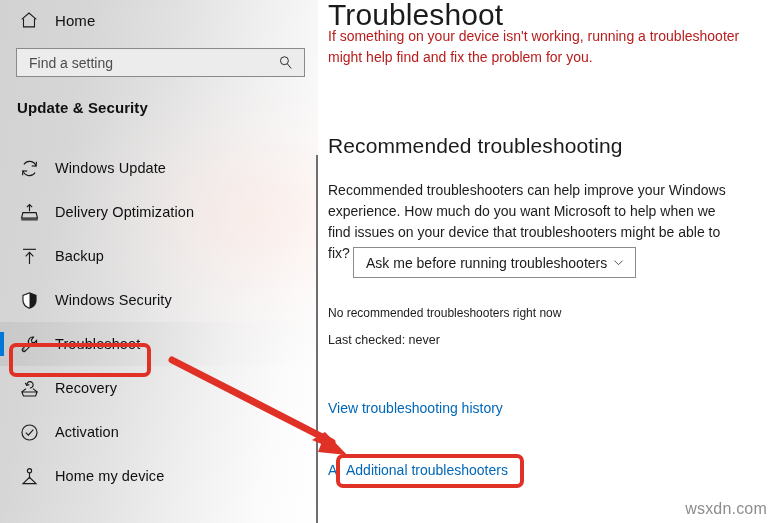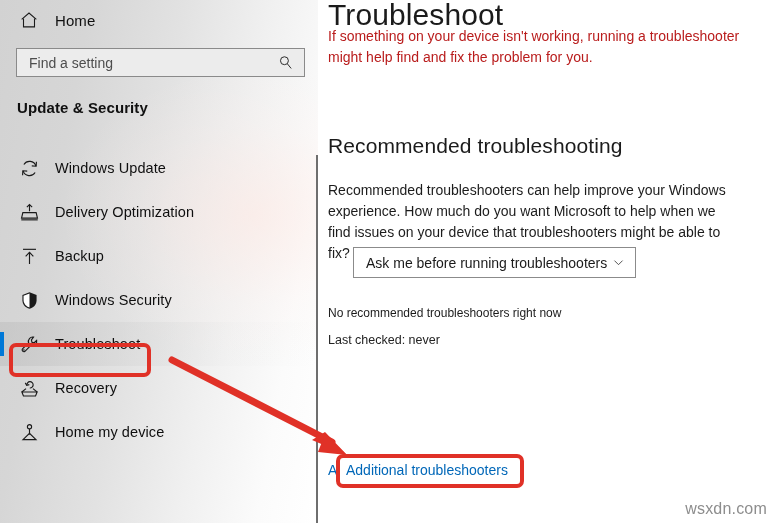--- a/index.html
+++ b/index.html
@@ -380,20 +380,27 @@
         <svg class="nav-icon" viewBox="0 0 24 24" fill="none" stroke="currentColor" stroke-width="1.3">
           <path d="M9.0 8.2a3.6 3.6 0 1 1 3.3 3.2"></path>
           <polyline points="7.2,5.6 8.8,8.4 11.8,7.6"></polyline>
           <path d="M3.3 16.0h17.4l-1.8 4.6H5.1z"></path>
           <line x1="3.3" y1="16.0" x2="8.0" y2="12.2"></line>
           <line x1="20.7" y1="16.0" x2="16.0" y2="12.2"></line>
         </svg>
         <span class="nav-label">Recovery</span>
       </div>
 
+      <div class="nav-item">
+        <svg class="nav-icon" viewBox="0 0 24 24" fill="none" stroke="currentColor" stroke-width="1.3">
+          <circle cx="12" cy="12" r="8.6"></circle>
+          <polyline points="7.8,12.2 10.7,15.1 16.4,8.8"></polyline>
+        </svg>
+        <span class="nav-label">Activation</span>
+      </div>
 
       <div class="nav-item">
         <svg class="nav-icon" viewBox="0 0 24 24" fill="none" stroke="currentColor" stroke-width="1.3">
           <circle cx="12" cy="5.4" r="2.4"></circle>
           <path d="M12 8.0v6.4"></path>
           <path d="M4.6 20.2 12 13.0l7.4 7.2z"></path>
         </svg>
         <span class="nav-label">Home my device</span>
       </div>
 
@@ -415,20 +422,21 @@
     <div class="dropdown">
       <span class="dropdown-value">Ask me before running troubleshooters</span>
       <svg class="chevron" viewBox="0 0 24 24" fill="none" stroke="currentColor" stroke-width="1.6">
         <polyline points="4.5,8.5 12,16 19.5,8.5"></polyline>
       </svg>
     </div>
 
     <div class="status-main">No recommended troubleshooters right now</div>
     <div class="status-sub">Last checked: never</div>
 
+    <a class="link link-history" href="#">View troubleshooting history</a>
     <a class="link link-additional" href="#">Additional troubleshooters</a>
 
     <div class="watermark">wsxdn.com</div>
   </div>
 
   <div class="annotations">
     <div class="anno-box anno-box-troubleshoot"></div>
 
     <svg class="anno-arrow" viewBox="0 0 775 523">
       <line x1="172" y1="360" x2="332" y2="442" stroke="#e03127" stroke-width="7" stroke-linecap="round"></line>

